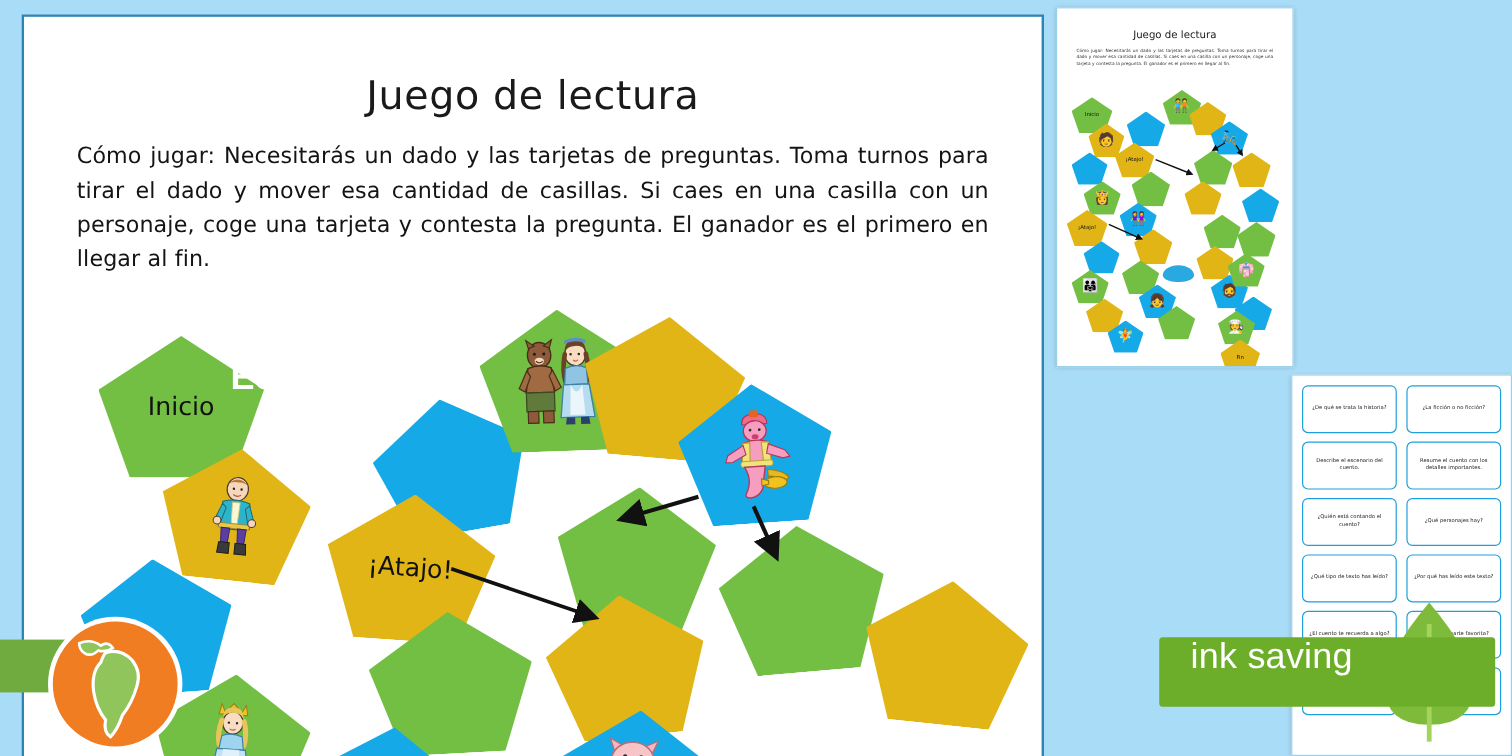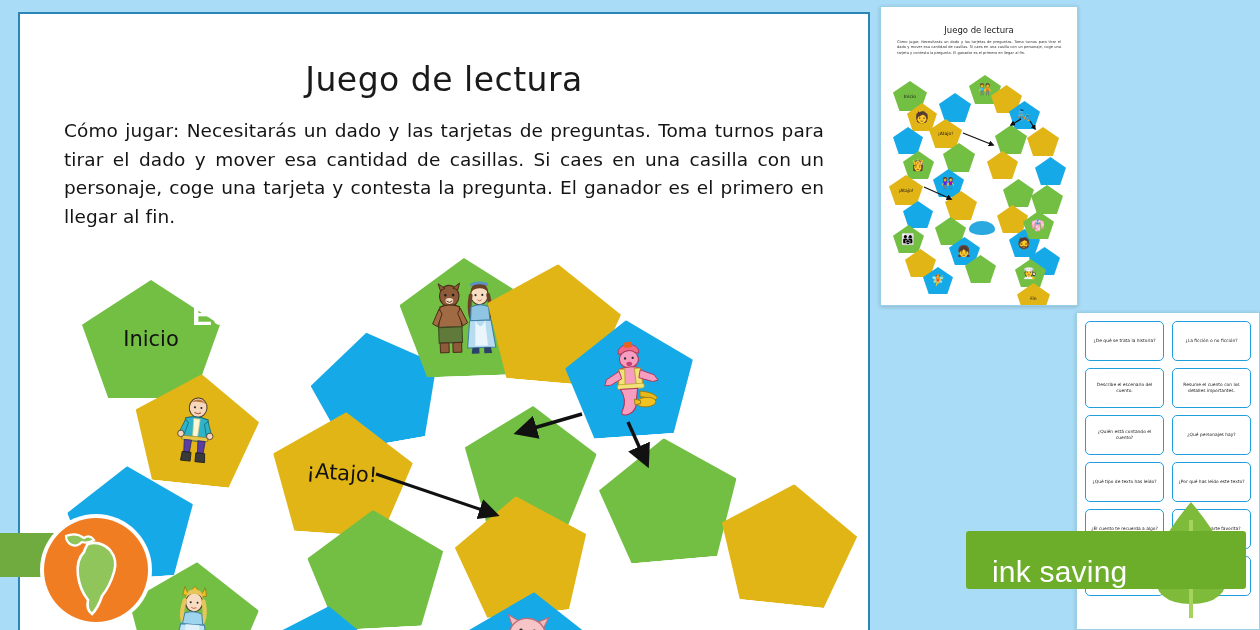--- a/index.html
+++ b/index.html
@@ -160,21 +160,21 @@
     overflow: hidden;
   }
 
   
   #eco-banner {
     position: absolute;
     left: 966px; top: 531px;
     width: 280px; height: 58px;
     background: #6cae2a;
     border-radius: 3px;
-    display: flex; align-items: flex-end;
+    display: flex; align-items: flex-start;
     z-index: 60;
   }
   #eco-text {
     font-family: "Liberation Sans", sans-serif;
     font-size: 30px;
     color: #ffffff;
     margin-left: 26px;
     letter-spacing: .2px;
   }
   #eco-word {

